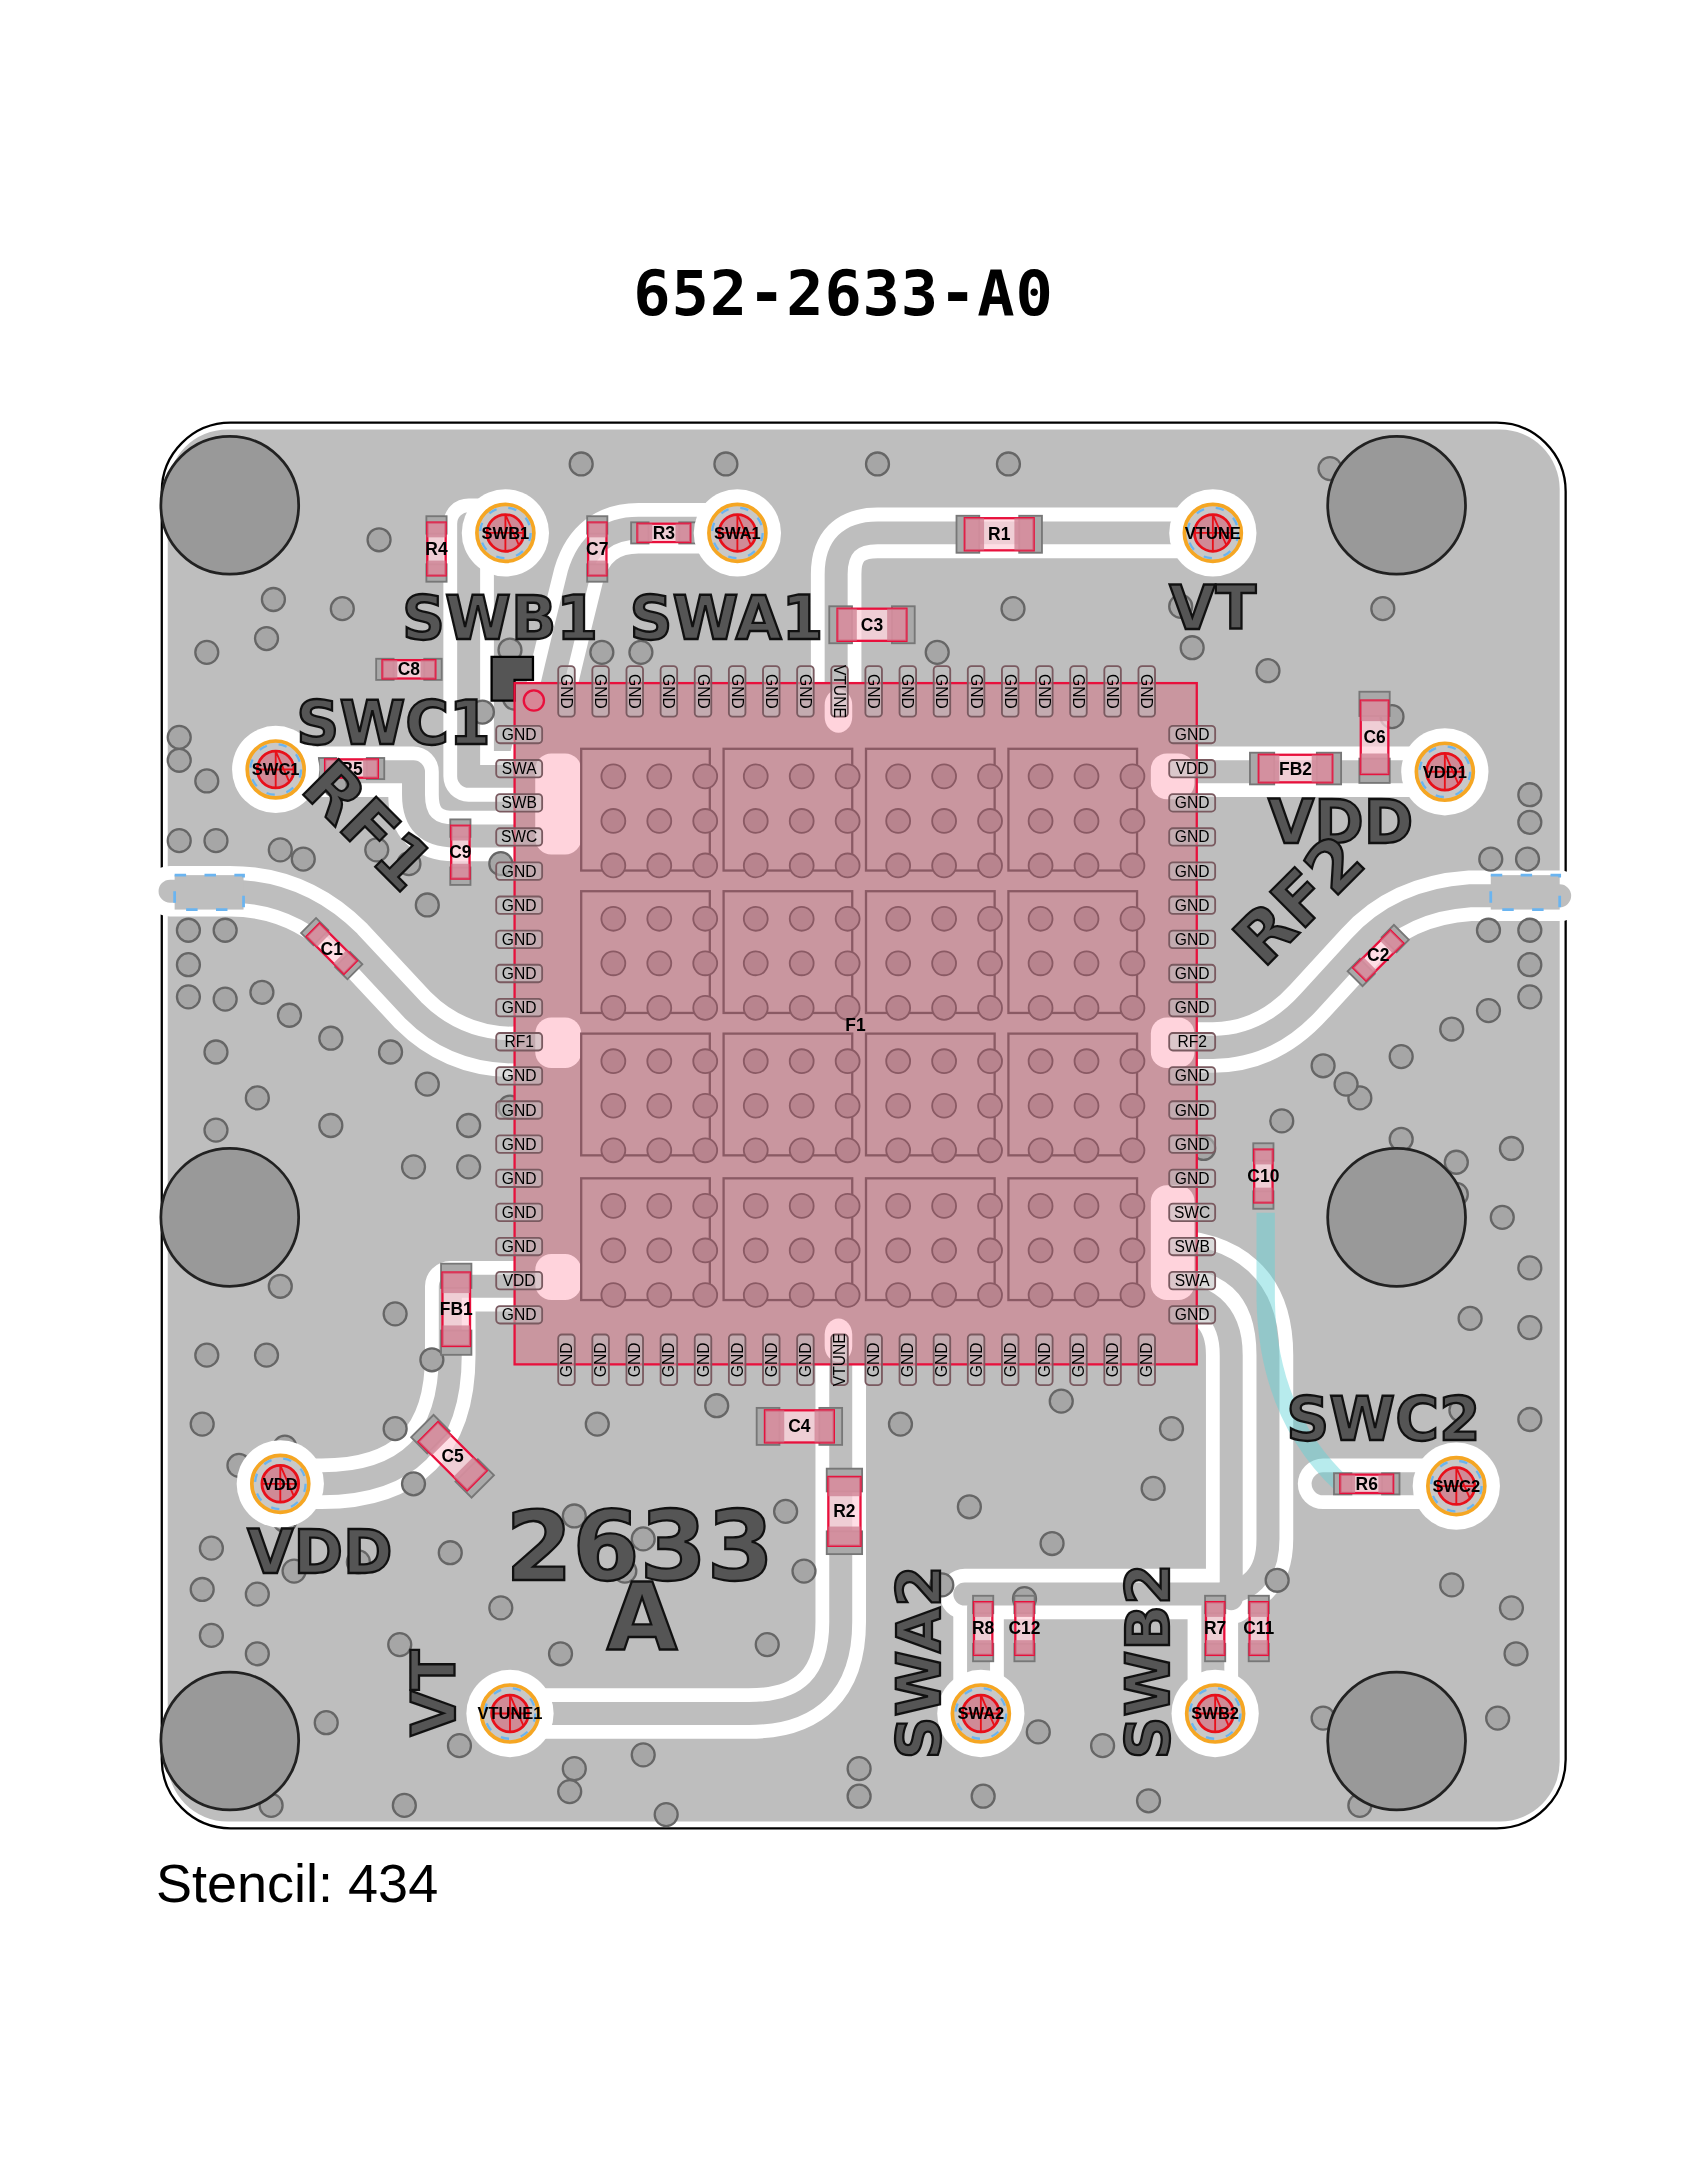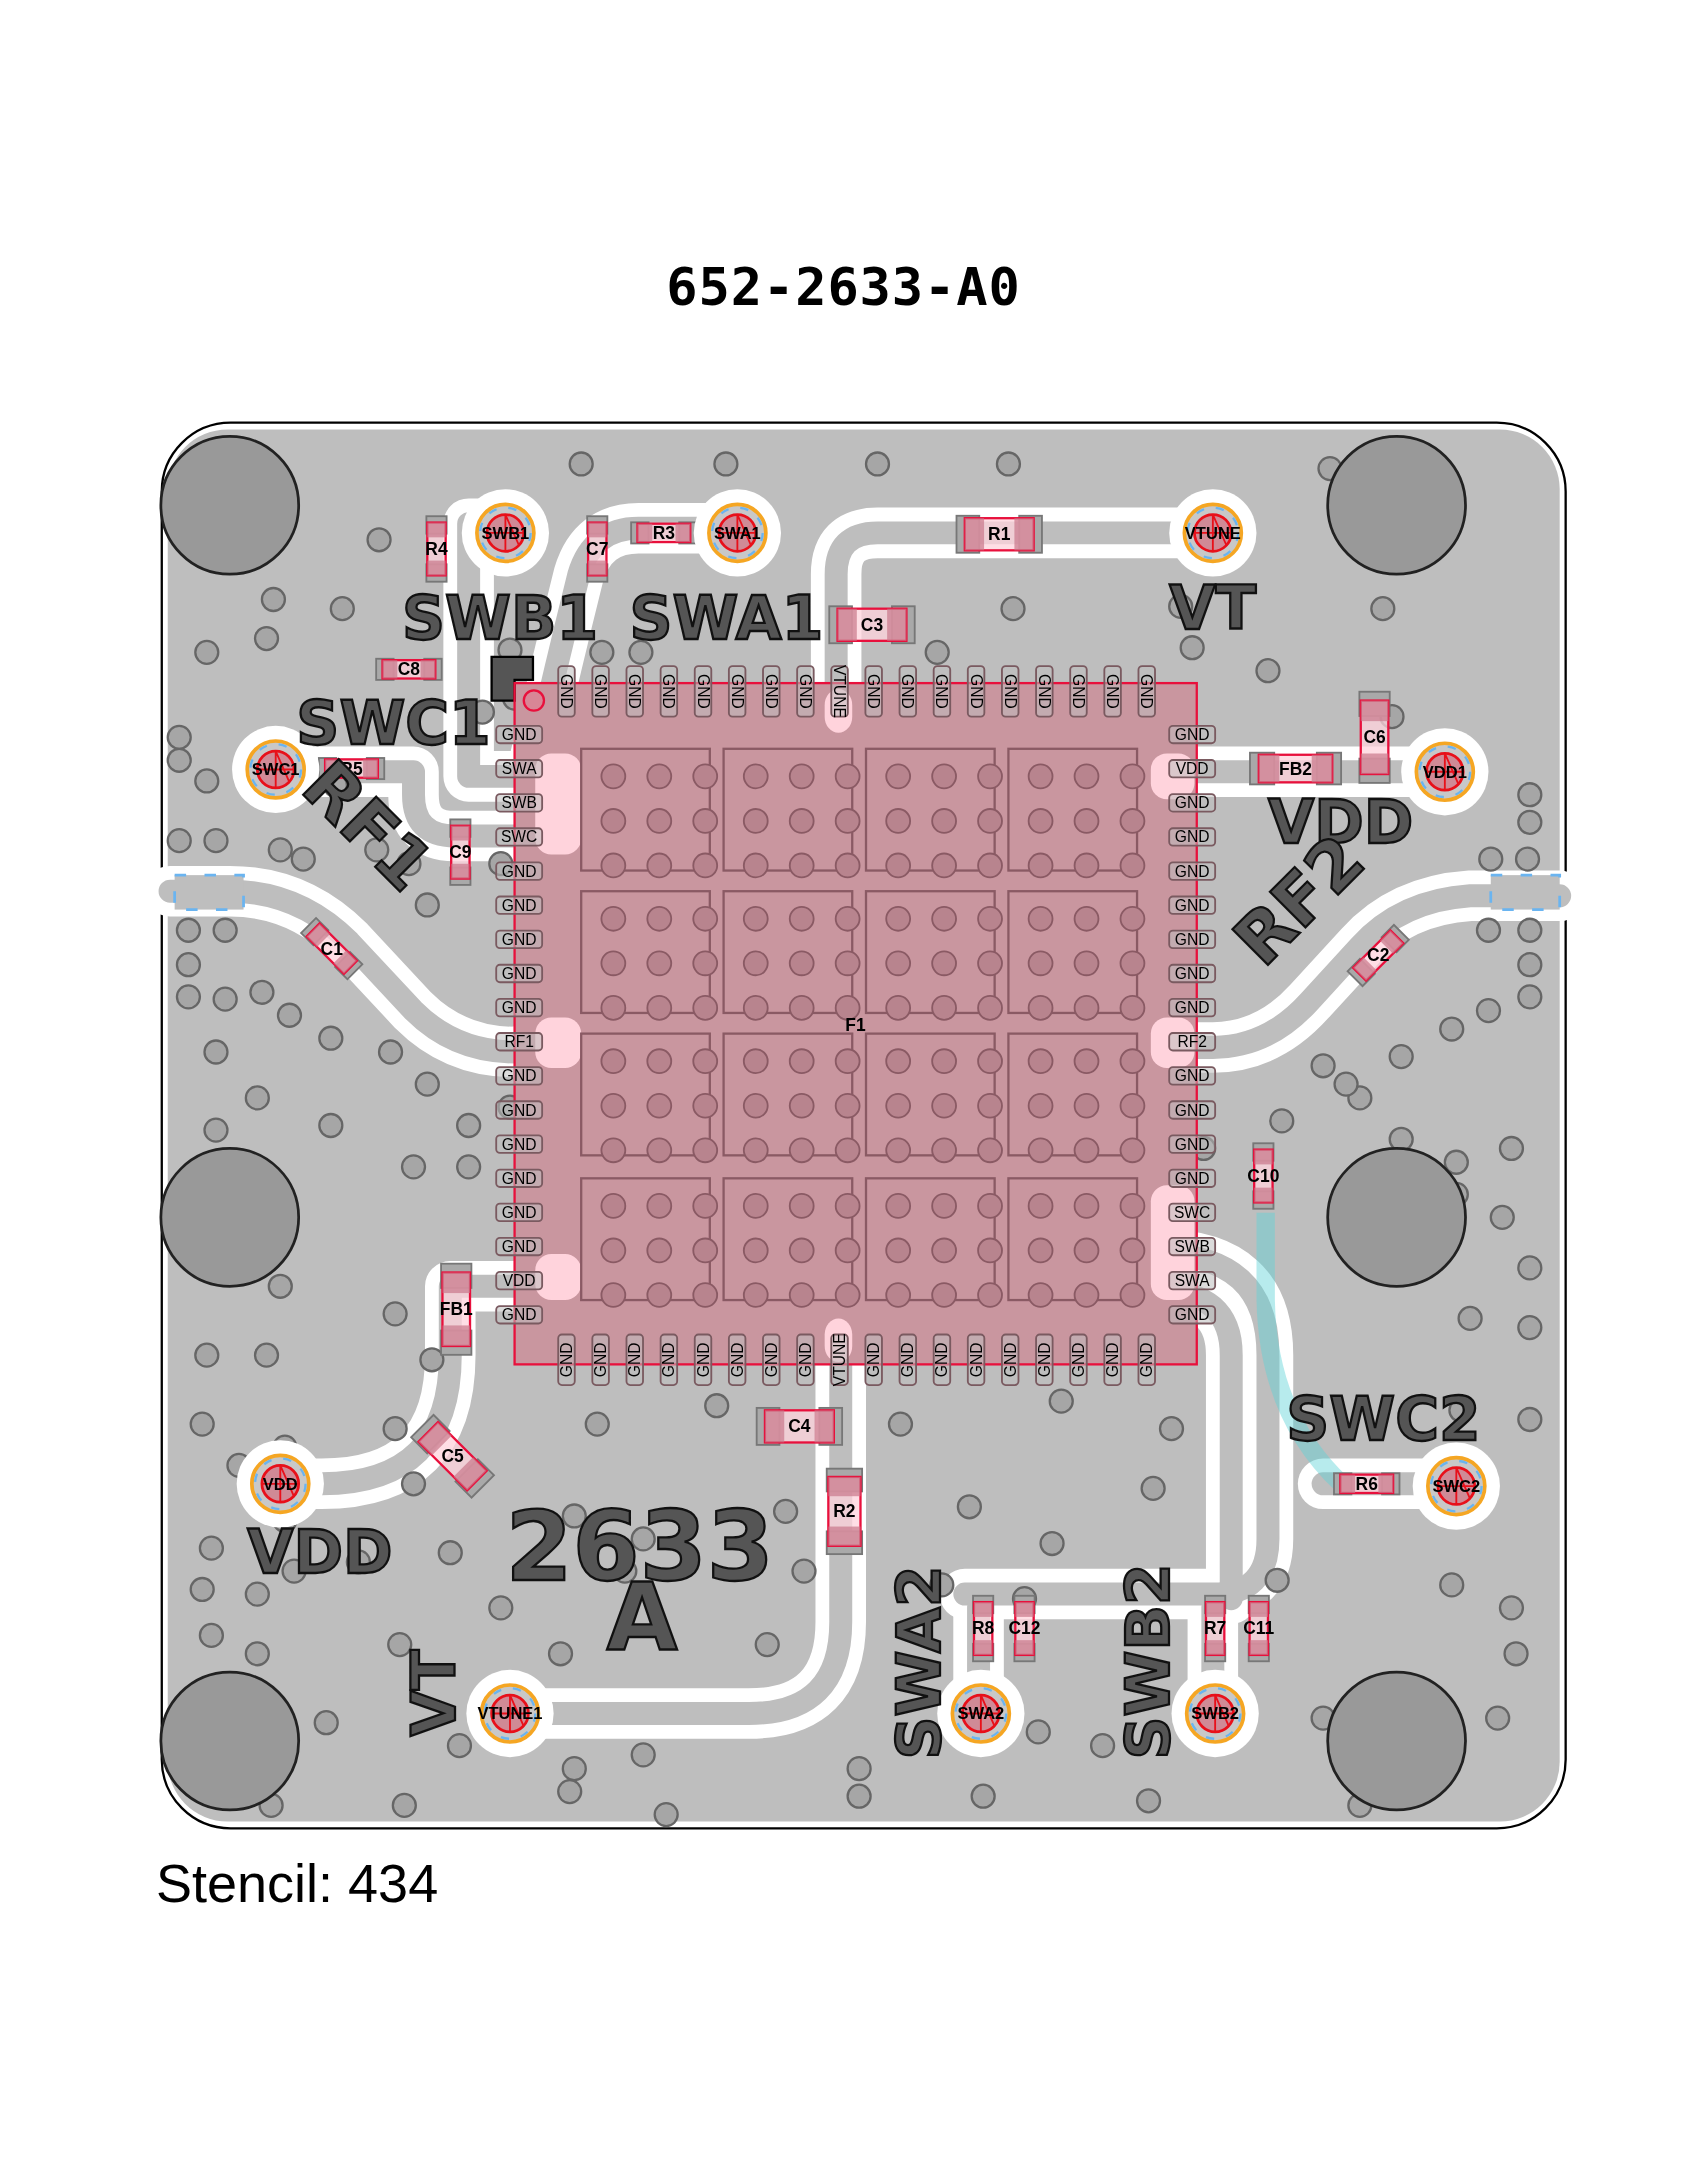--- a/index.html
+++ b/index.html
@@ -1,17 +1,17 @@
 <!DOCTYPE html>
 <html style="font-size:7.4px"><head>
 <meta charset="utf-8">
 <style>
   html,body{margin:0;padding:0;background:#ffffff;}
   body{width:1687px;height:2183px;position:relative;overflow:hidden;font-family:"Liberation Sans",sans-serif;}
-  #title{position:absolute;left:0;width:1687px;top:257px;text-align:center;font-family:"DejaVu Sans Mono",monospace;font-weight:bold;font-size:52px;color:#000;letter-spacing:0.9px;}
+  #title{position:absolute;left:0;width:1687px;top:257px;text-align:center;font-family:"DejaVu Sans Mono",monospace;font-weight:bold;font-size:62px;color:#000;letter-spacing:0.9px;}
   #stencil{position:absolute;left:156px;top:1852px;font-family:"Liberation Sans",sans-serif;font-size:54px;color:#000;text-align:center;}
   #board{position:absolute;left:0;top:0;}
   .silk{font-family:"DejaVu Sans",sans-serif;font-weight:bold;fill:#555555;stroke:#111;stroke-width:5;paint-order:fill;}
   .ref{font-family:"Liberation Sans",sans-serif;font-weight:bold;fill:#000;font-size:38px;}
   .pin-text{font-family:"Liberation Sans",sans-serif;fill:#000;font-size:34px;}
   .tp-text{font-family:"Liberation Sans",sans-serif;font-weight:bold;fill:#000;font-size:36px;}
 </style>
 </head>
 <body>
 

